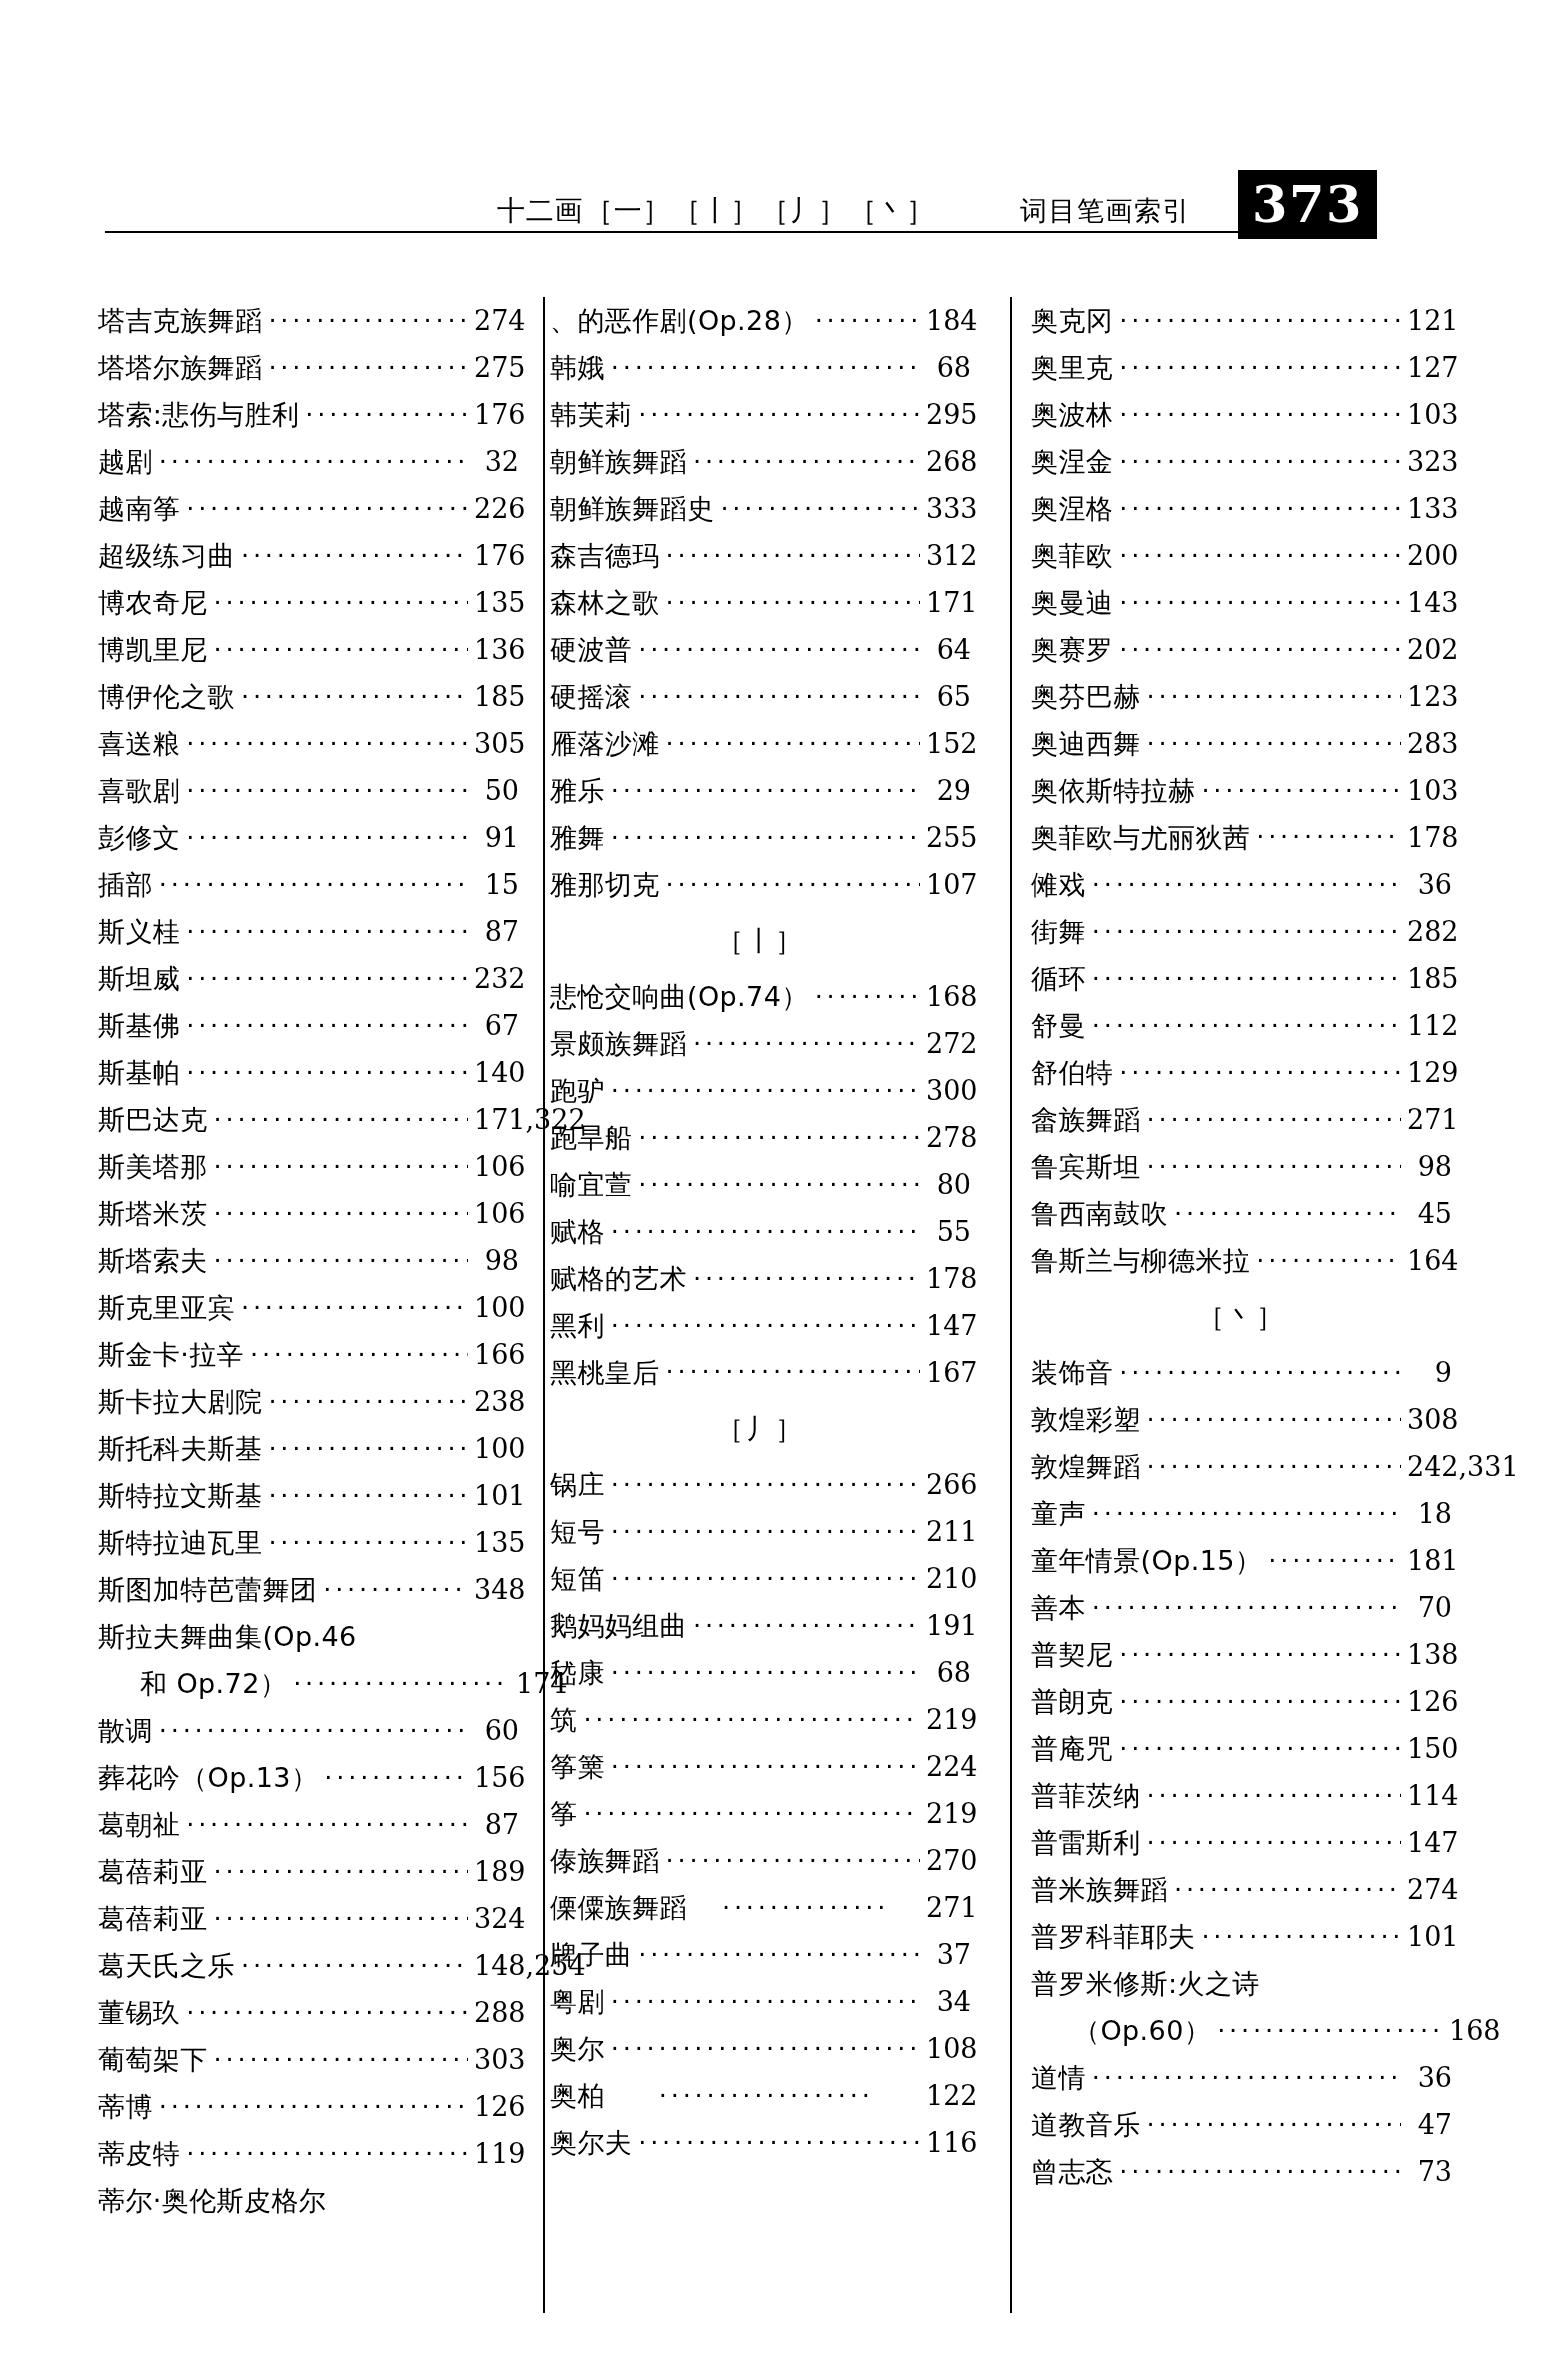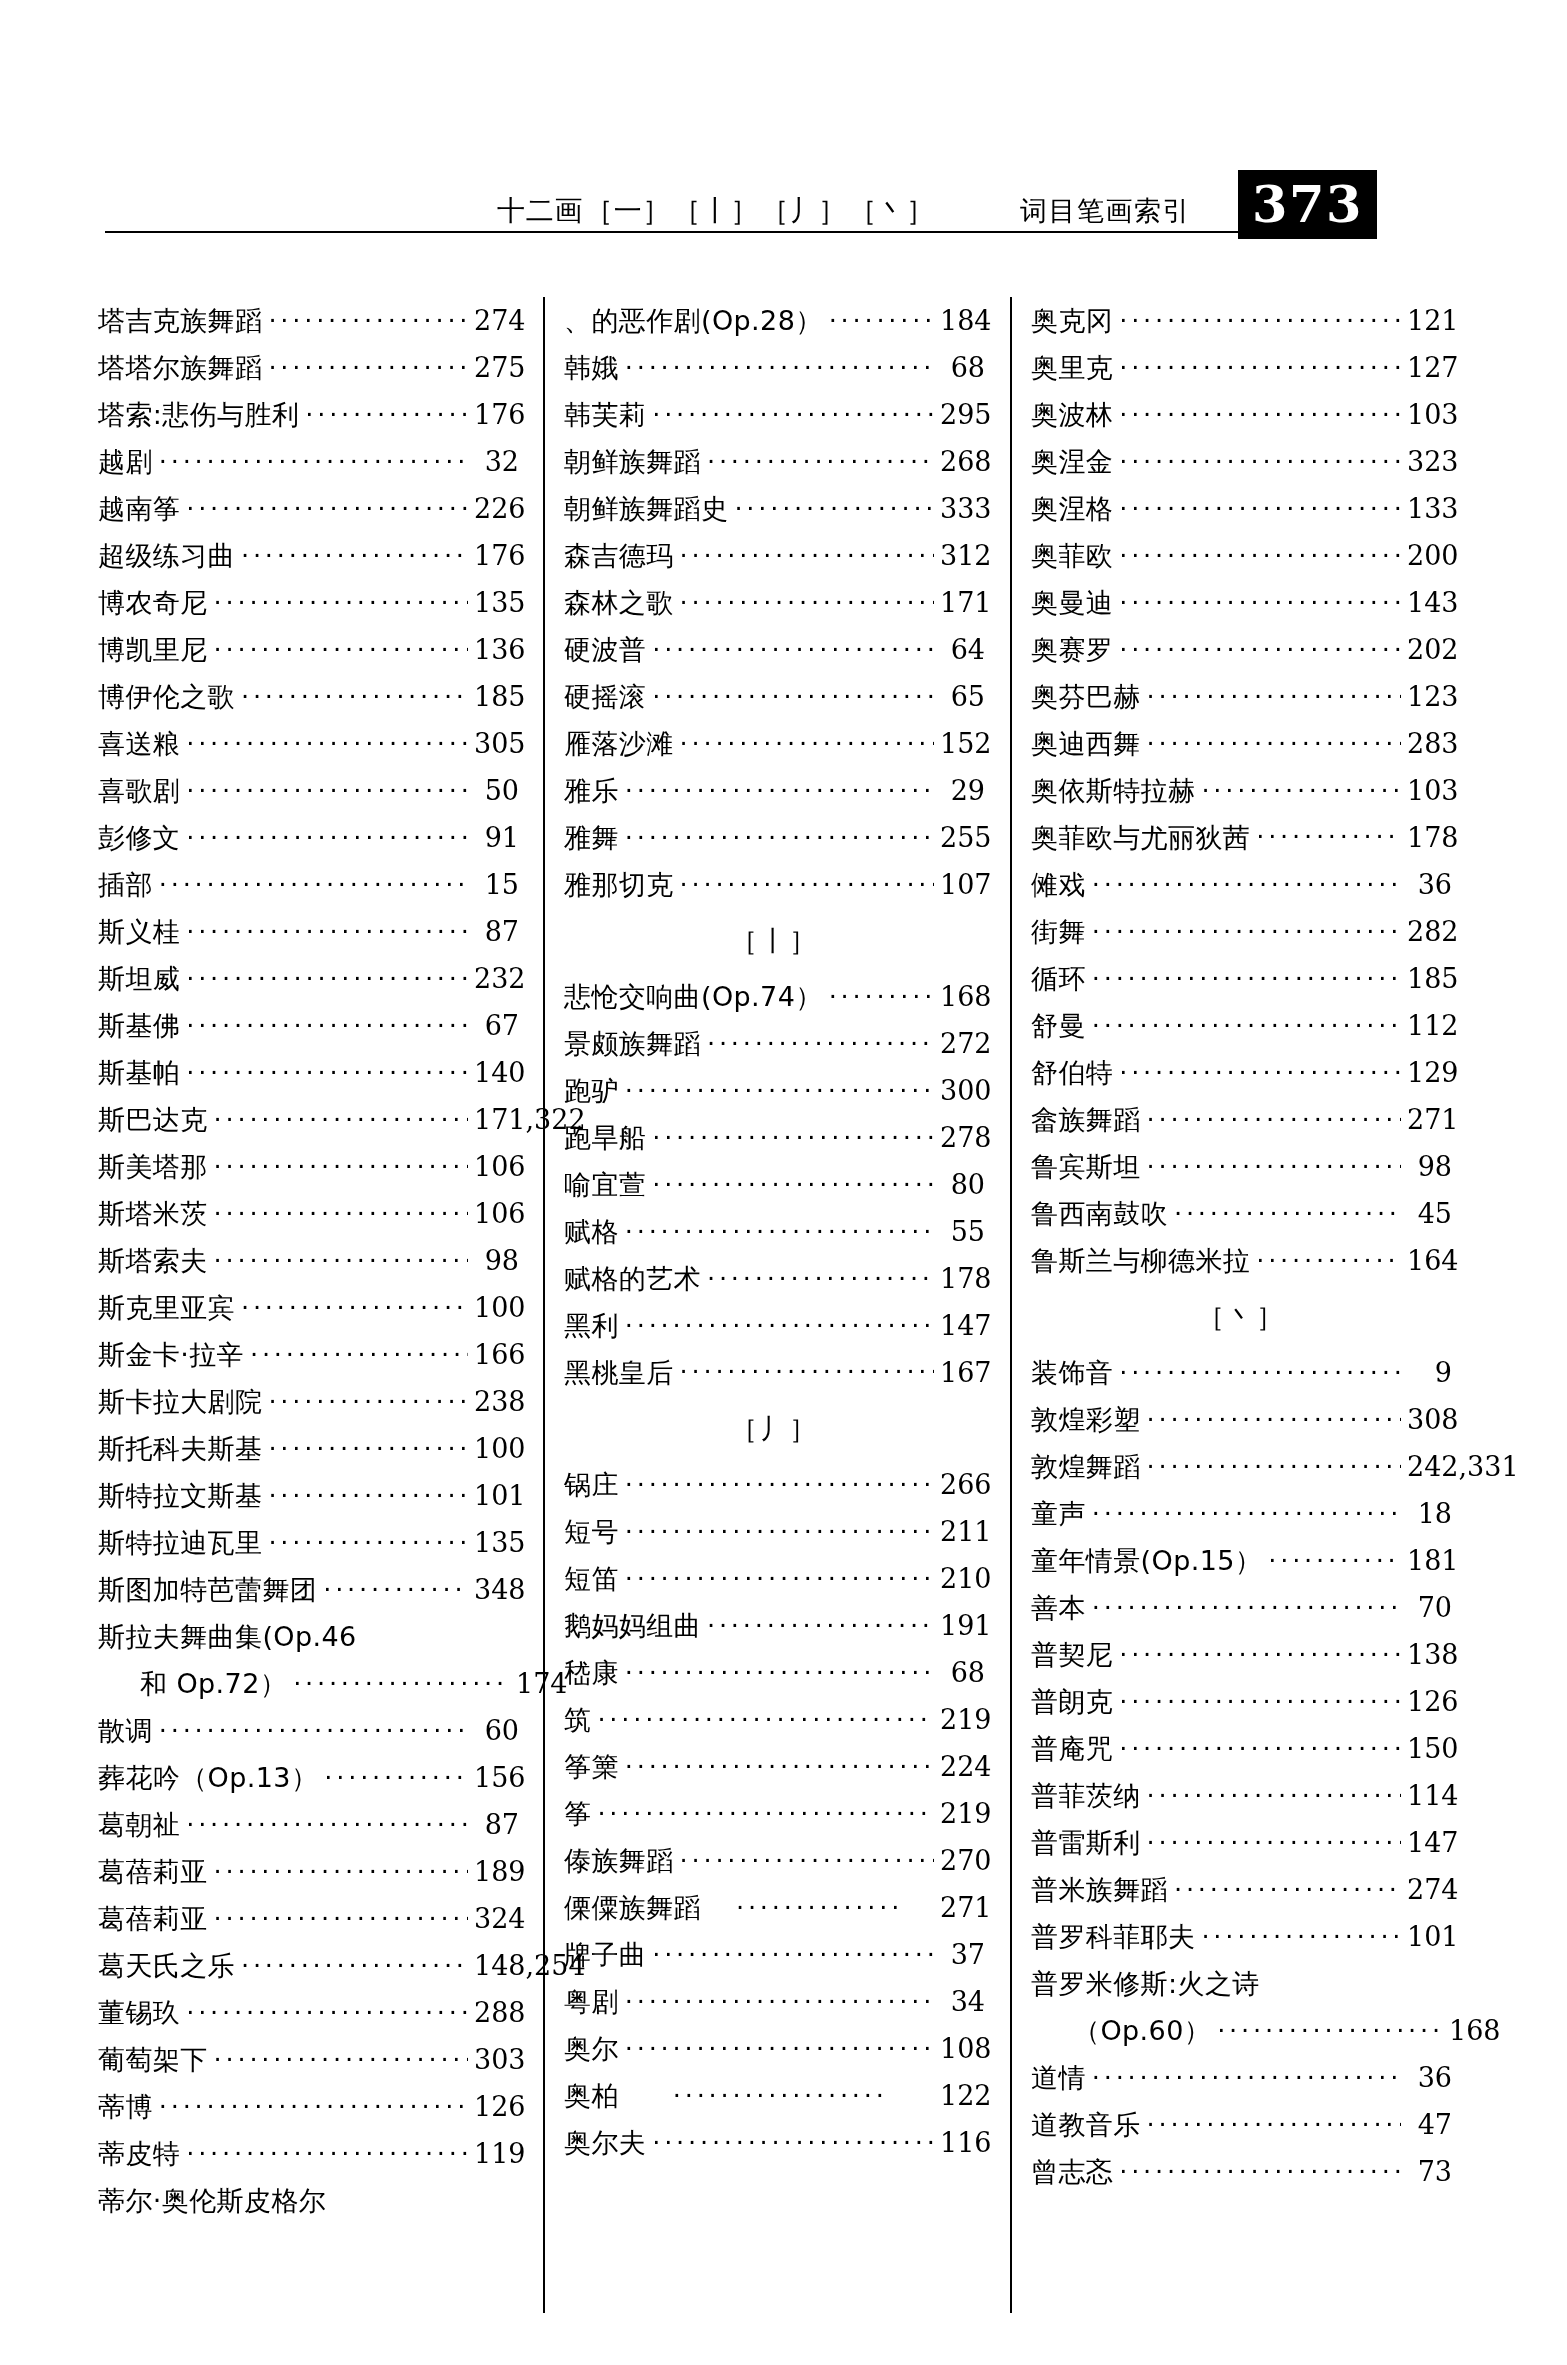--- a/index.html
+++ b/index.html
@@ -79,21 +79,21 @@
     width: 1377px;
     height: 2016px;
   }
   .col {
     position: absolute;
     top: 0;
     width: 421px;
     height: 2016px;
   }
   .col-1 { left: 0px; }
-  .col-2 { left: 466px; }
+  .col-2 { left: 452px; }
   .col-3 { left: 933px; }
 
   .col-sep {
     position: absolute;
     top: 0px;
     width: 2.3px;
     height: 2016px;
     background: #000;
   }
   .sep-1 { left: 445px; }

